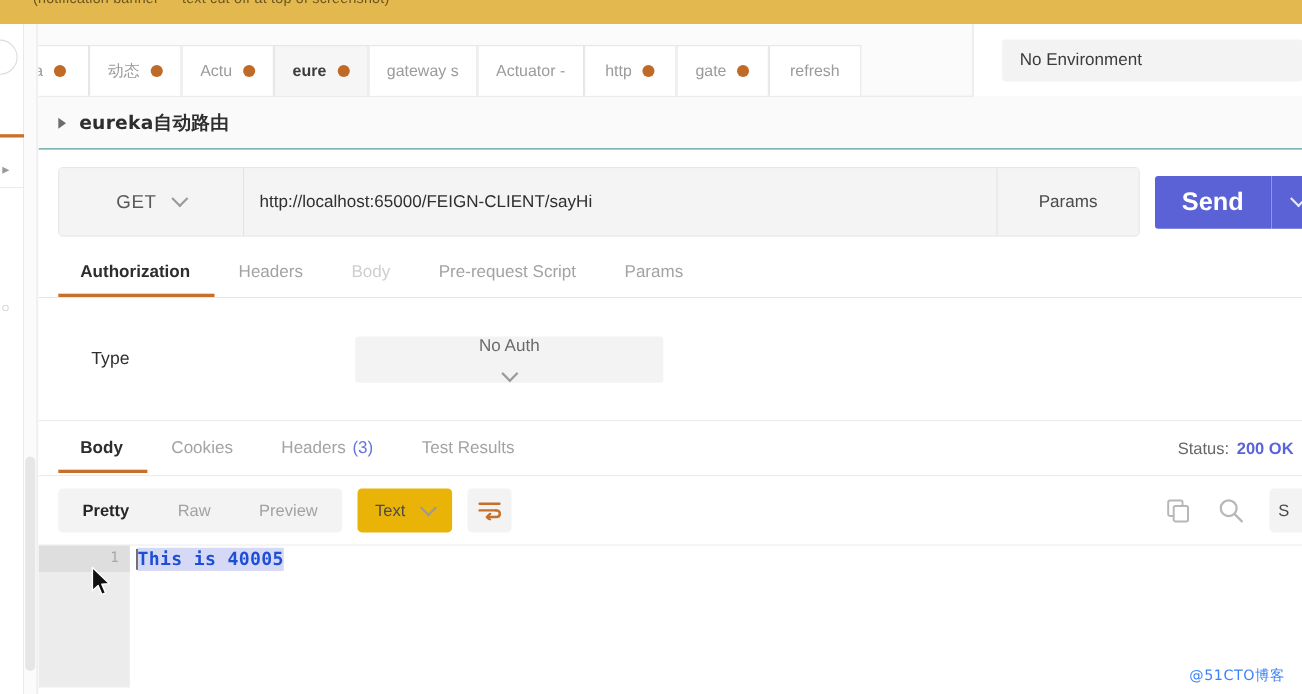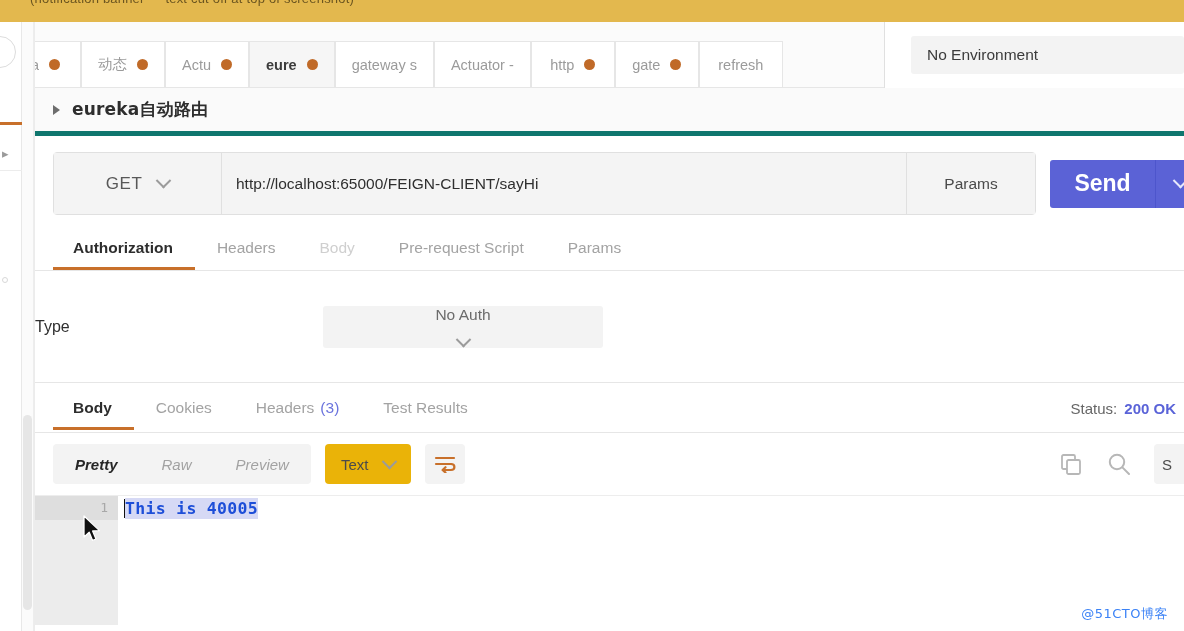--- a/index.html
+++ b/index.html
@@ -114,21 +114,21 @@
     height: 38px; display: flex; align-items: center; padding: 0 16px;
     background: #f3f3f3; border-radius: 3px; width: 300px;
     font-size: 15.5px; color: #3b3b3b;
   }
 
   
   .req-title-row {
     height: 48px; display: flex; align-items: center; gap: 12px;
     padding: 0 0 0 18px;
     background: #fafafa;
-    border-bottom: 5px solid #0f766e;
+    border-bottom: 1px solid #0f766e;
   }
   .caret {
     width: 0; height: 0;
     border-left: 7px solid #6d6d6d;
     border-top: 5px solid transparent;
     border-bottom: 5px solid transparent;
   }
   .req-title {
     font-size: 17px; font-weight: 700; color: #2e2e2e;
     font-family: "DejaVu Sans", sans-serif;
@@ -196,21 +196,21 @@
     height: 3px; background: #c8702a;
   }
   .rtab.dim { color: #cfcfcf; }
 
   
   .auth-panel {
     height: 112px; display: flex; align-items: center;
     border-bottom: 1px solid #e6e6e6; background: #fff;
   }
   .auth-type-label {
-    width: 288px; font-size: 16px; color: #2f2f2f;
+    width: 288px; padding-left: 48px; font-size: 16px; color: #2f2f2f;
   }
   .auth-select {
     width: 280px; height: 42px; background: #f3f3f3; border-radius: 3px;
     display: flex; align-items: center; justify-content: space-between;
     padding: 0 16px; font-size: 15.5px; color: #6b6b6b; flex-direction: column;
   }
 
   
   .resp-tabs {
     display: flex; align-items: center; height: 50px; padding-left: 18px;
@@ -224,21 +224,21 @@
   .resp-status .code { color: #5a63d8; font-weight: 600; }
   .hcount { color: #6a73dd; margin-left: 6px; font-weight: 400; }
 
   
   .body-toolbar {
     height: 62px; display: flex; align-items: center; gap: 14px;
     padding-left: 18px; background: #fff; position: relative;
   }
   .seg {
     display: flex; align-items: center; height: 40px;
-    background: #f3f3f3; border-radius: 4px; overflow: hidden; font-style: italic;
+    background: #f3f3f3; border-radius: 4px; overflow: hidden;
   }
   .seg-item {
     height: 40px; display: flex; align-items: center; padding: 0 22px;
     font-size: 15px; color: #a2a2a2;
   }
   .seg-item.active { color: #262626; font-weight: 700; }
   .typebox {
     display: flex; align-items: center; gap: 16px;
     height: 40px; padding: 0 16px; background: #eab308; border-radius: 4px;
     font-size: 15px; color: #4b4b4b;

